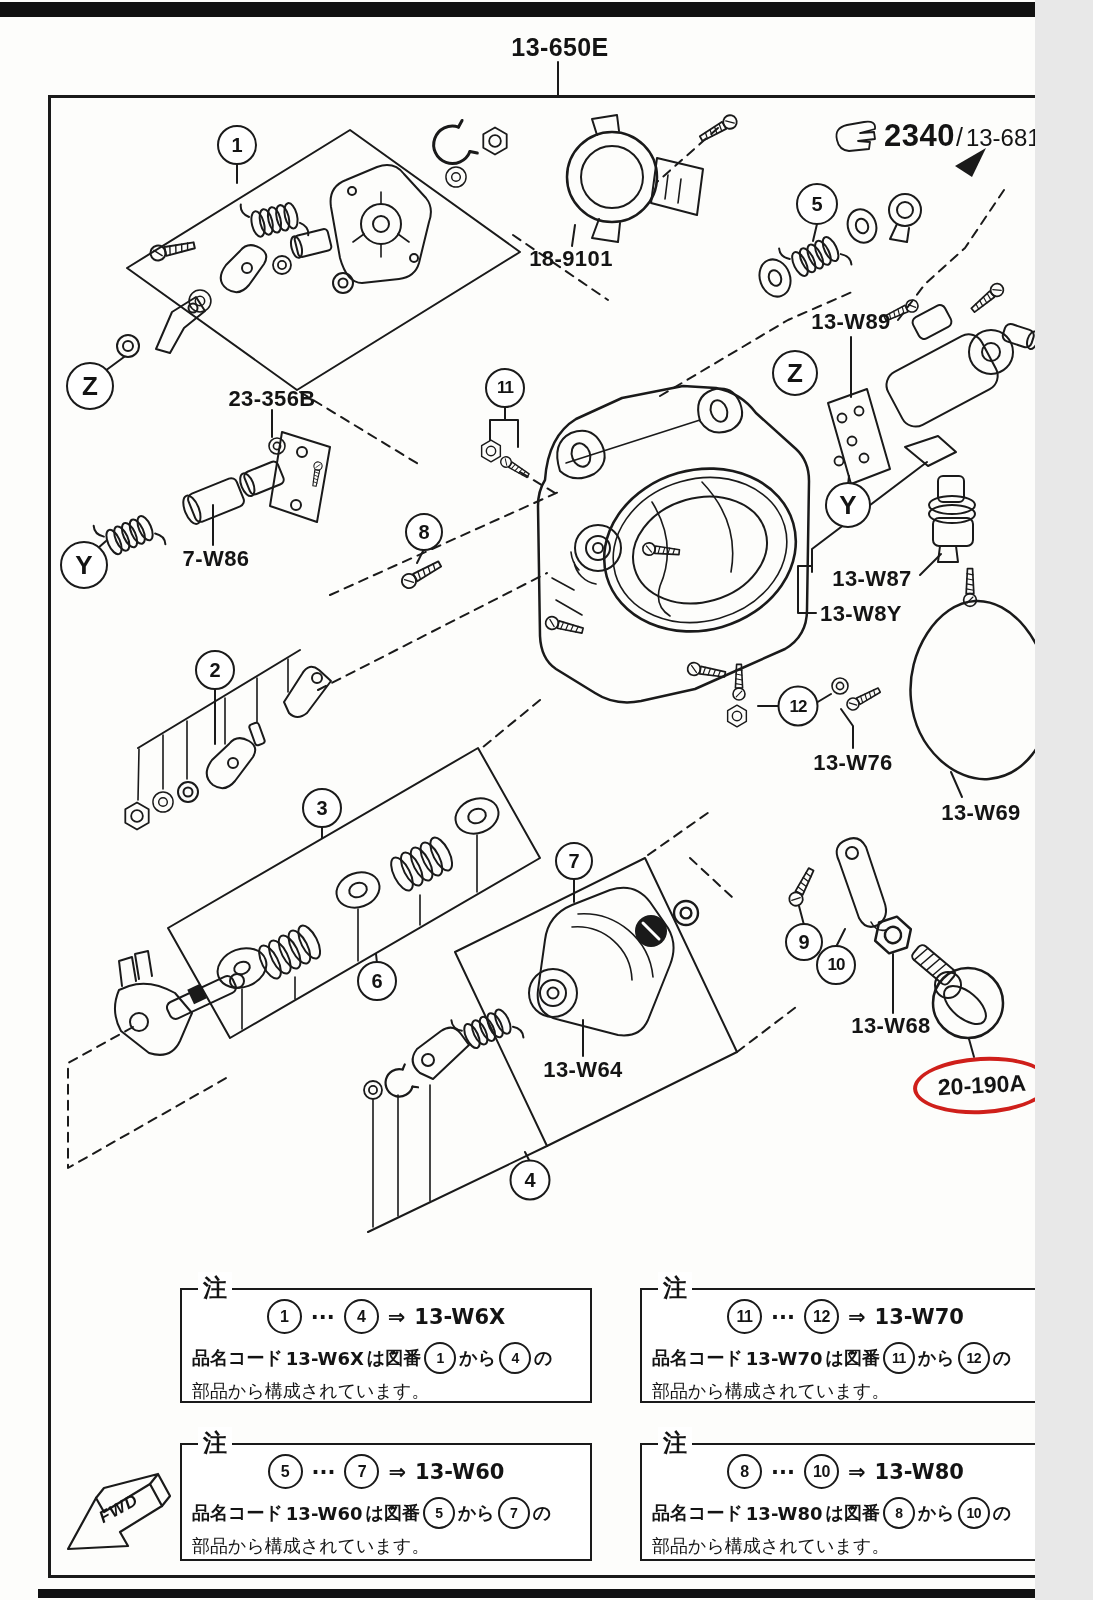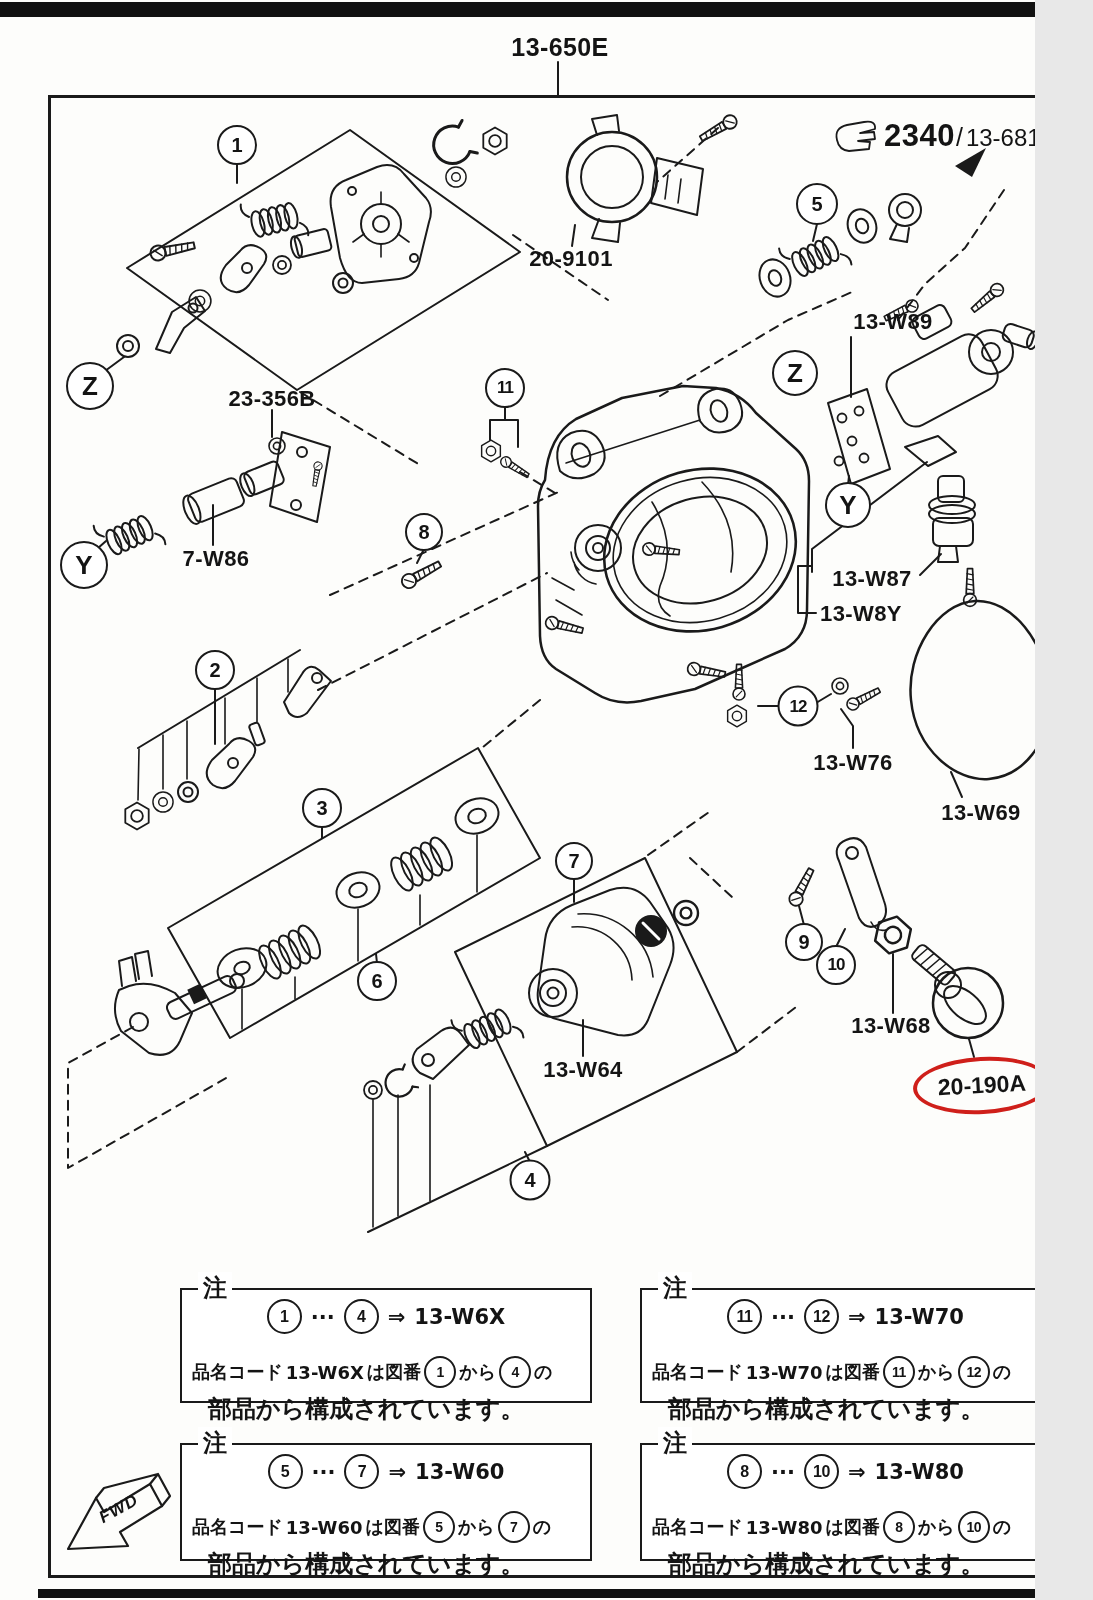--- a/index.html
+++ b/index.html
@@ -23,23 +23,23 @@
   .c1380 .sm{font-size:24px;font-weight:500;}
   .redring{position:absolute;left:913px;top:1057px;width:130px;height:49px;border:4.5px solid #cf1f1a;
        border-radius:50%;transform:rotate(-3deg);display:flex;align-items:center;justify-content:center;}
   .redring .t{font-weight:bold;font-size:23px;}
   .note{position:absolute;border:2.6px solid #1a1a1a;background:#fff;
         font-family:"DejaVu Sans","Liberation Sans",sans-serif;}
   .note .tab{position:absolute;top:-18px;left:16px;background:#fff;padding:0 5px;
         font-weight:bold;font-size:24px;}
   .r1{display:flex;justify-content:center;align-items:center;gap:9px;margin-top:9px;
         font-weight:bold;font-size:21px;}
-  .r2{margin:22px 8px 0 10px;display:flex;align-items:center;gap:3px;flex-wrap:nowrap;
+  .r2{margin:8px 8px 0 10px;display:flex;align-items:center;gap:3px;flex-wrap:nowrap;
         font-weight:bold;font-size:18px;white-space:nowrap;}
-  .r3{margin:5px 8px 0 26px;font-weight:bold;font-size:24px;}
+  .r3{margin:5px 8px 0 10px;font-weight:normal;font-size:18px;}
   .bdg{display:inline-flex;align-items:center;justify-content:center;border:2.4px solid #1a1a1a;
        border-radius:50%;width:31px;height:31px;flex:0 0 auto;background:#fff;
        font-family:"Liberation Sans",sans-serif;font-weight:bold;font-size:16px;letter-spacing:-.5px;}
   .r2 .bdg{width:28px;height:28px;font-size:14px;}
   .arr{font-family:"DejaVu Sans",sans-serif;}
   .fwdtxt{position:absolute;left:98px;top:1499px;transform:rotate(-29deg);
        font-style:italic;font-weight:900;font-size:17px;letter-spacing:1px;}
   .topbar{position:absolute;left:0;top:2px;width:1093px;height:15px;background:#111;}
   .botbar{position:absolute;left:38px;top:1589px;width:1055px;height:9px;background:#111;}
   .frame{position:absolute;left:48px;top:95px;width:1027px;height:1477px;border:3px solid #1a1a1a;}
@@ -391,24 +391,24 @@
   </svg>
 
   <div class="lbl title" style="left:560px;top:47px;">13-650E</div>
 
   <div class="c1380">
     <span class="b">2340</span>
       <span class="sl">/</span>
       <span class="sm">13-681A</span>
   </div>
 
-  <div class="lbl" style="left:571px;top:259px;">20-9101</div>
+  <div class="lbl" style="left:571px;top:259px;">18-9101</div>
   <div class="lbl" style="left:272px;top:399px;">23-356B</div>
   <div class="lbl" style="left:216px;top:559px;">7-W86</div>
-  <div class="lbl" style="left:893px;top:322px;">13-W89</div>
+  <div class="lbl" style="left:851px;top:322px;">13-W89</div>
   <div class="lbl" style="left:872px;top:579px;">13-W87</div>
   <div class="lbl" style="left:861px;top:614px;">13-W8Y</div>
   <div class="lbl" style="left:853px;top:763px;">13-W76</div>
   <div class="lbl" style="left:981px;top:813px;">13-W69</div>
   <div class="lbl" style="left:891px;top:1026px;">13-W68</div>
   <div class="lbl" style="left:583px;top:1070px;">13-W64</div>
 
   <div class="redring">
     <span class="t">20-190A</span>
   </div>

